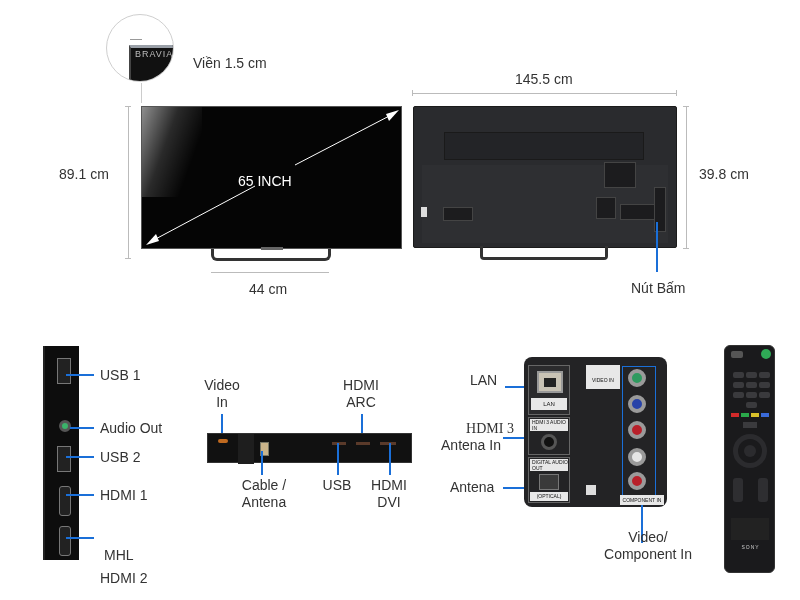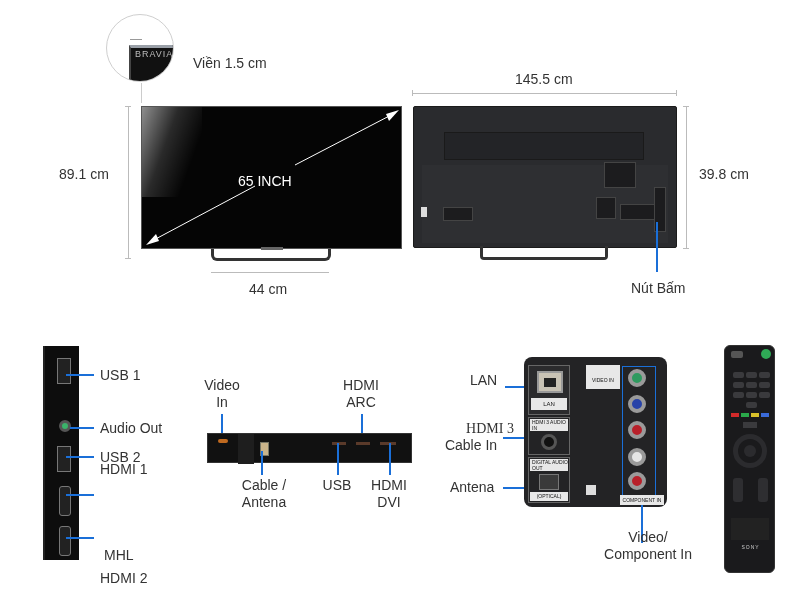--- a/index.html
+++ b/index.html
@@ -116,21 +116,21 @@
 <div class="blue-h" style="left:66px; top:374px; width:28px;"></div>
 <div class="lbl" style="left:100px; top:367px;">USB 1</div>
 
 <div class="blue-h" style="left:70px; top:427px; width:24px;"></div>
 <div class="lbl" style="left:100px; top:420px;">Audio Out</div>
 
 <div class="blue-h" style="left:66px; top:456px; width:28px;"></div>
 <div class="lbl" style="left:100px; top:449px;">USB 2</div>
 
 <div class="blue-h" style="left:66px; top:494px; width:28px;"></div>
-<div class="lbl" style="left:100px; top:461px;text-align:right;">HDMI 1</div>
+<div class="lbl" style="left:100px; top:487px;text-align:right;">HDMI 1</div>
 
 <div class="blue-h" style="left:66px; top:537px; width:28px;"></div>
 <div class="lbl" style="left:100px; top:530px;margin-top:40px;">HDMI 2</div>
 <div class="lbl" style="left:104px; top:547px;">MHL</div>
 
 <div class="lbl c" style="left:201px; top:377px; width:42px;">Video</div>
 <div class="lbl c" style="left:201px; top:394px; width:42px;">In</div>
 <div class="blue-v" style="left:221px; top:414px; height:24px;"></div>
 
 <div class="lbl c" style="left:340px; top:377px; width:42px;">HDMI</div>
@@ -154,21 +154,21 @@
 <div class="lbl c" style="left:319px; top:477px; width:36px;">USB</div>
 
 <div class="blue-v" style="left:389px; top:443px; height:32px;"></div>
 <div class="lbl c" style="left:367px; top:477px; width:44px;">HDMI</div>
 <div class="lbl c" style="left:367px; top:494px; width:44px;">DVI</div>
 
 <div class="lbl" style="left:470px; top:372px;">LAN</div>
 <div class="blue-h" style="left:505px; top:386px; width:32px;"></div>
 
 <div class="lbl c" style="left:460px; top:420px; width:60px;font-family:Liberation Serif, serif;">HDMI 3</div>
-<div class="lbl c" style="left:441px; top:437px; width:60px;">Cable In</div>
+<div class="lbl c" style="left:441px; top:437px; width:60px;">Antena In</div>
 <div class="blue-h" style="left:503px; top:437px; width:40px;"></div>
 
 <div class="lbl" style="left:450px; top:479px;">Antena</div>
 <div class="blue-h" style="left:503px; top:487px; width:38px;"></div>
 
 <div class="abs conn-panel">
   <div class="abs" style="left:4px; top:8px; width:42px; height:50px; border:1px solid #666; background:#2b2b2d;">
     <div class="abs" style="left:8px; top:5px; width:26px; height:22px; background:#c8c2b4; border:2px solid #999;">
       <div class="abs" style="left:5px; top:5px; width:12px; height:9px; background:#222;"></div>
     </div>

